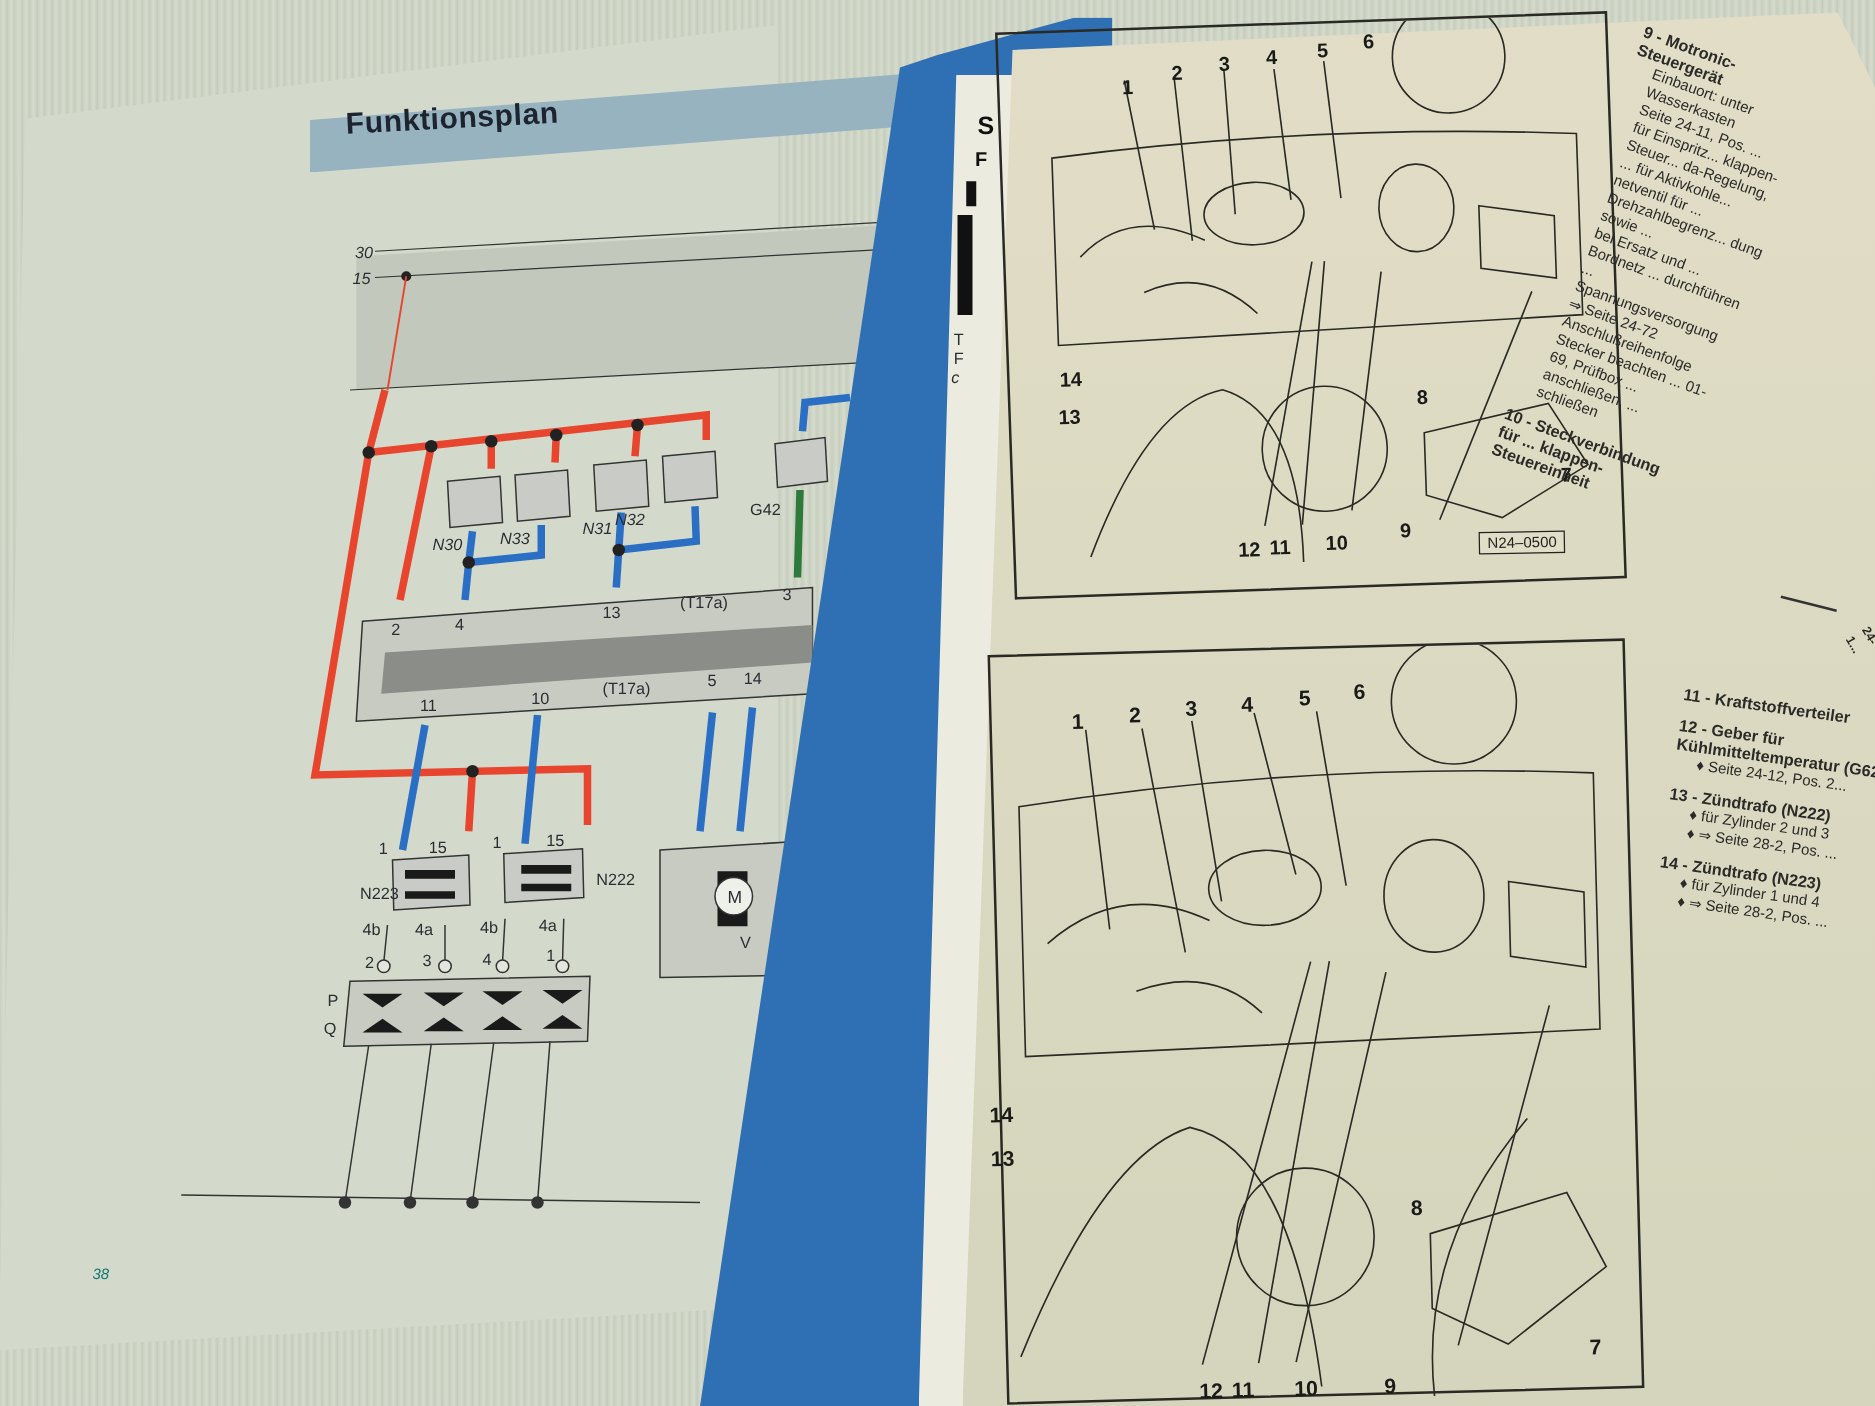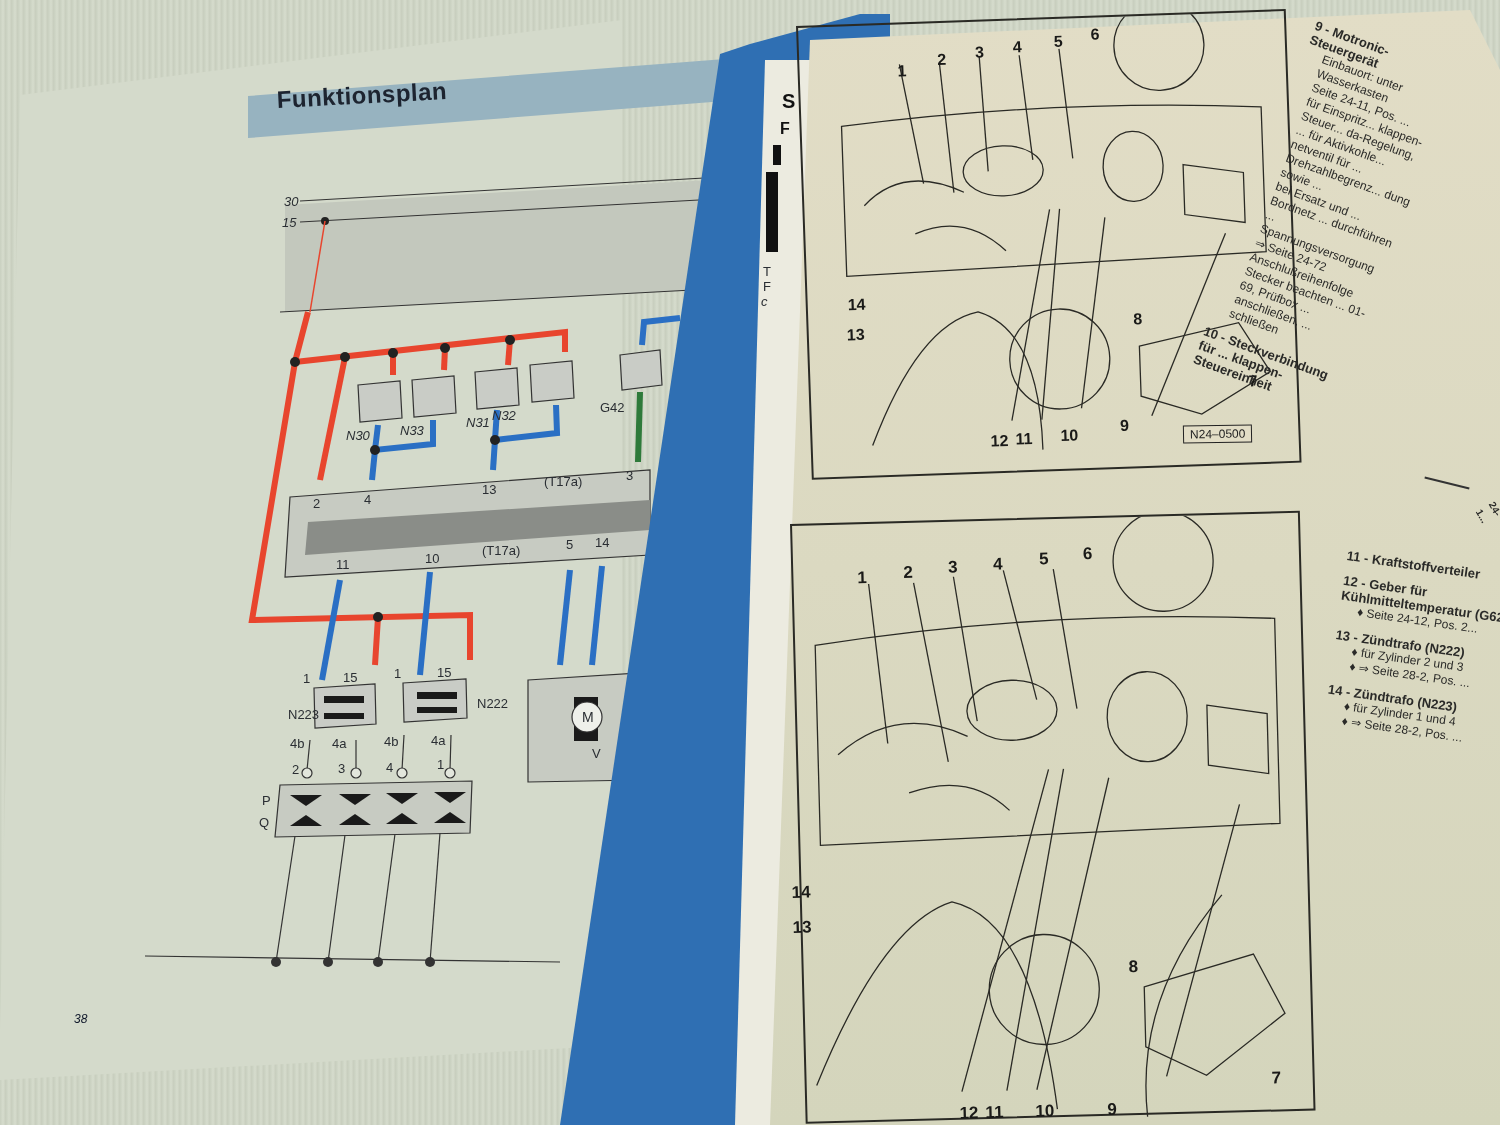--- a/index.html
+++ b/index.html
@@ -22,21 +22,21 @@
   }
   #page-title {
     position: absolute; left: 276px; top: 86px;
     font-size: 24px; font-weight: bold; color: #1d2430;
     transform: rotate(-3deg); transform-origin: left top;
     letter-spacing: 0.5px;
   }
   .schem-text { position: absolute; font-size: 13px; color: #2a2e33; font-style: italic; }
   .schem-num { position: absolute; font-size: 13px; color: #2a2e33; }
   .label-bold { font-weight: normal; font-style: normal; }
-  #page-number { position: absolute; left: 74px; top: 1012px; font-size: 12px; font-style: italic; color: #0f172a; }
+  #page-number { position: absolute; left: 74px; top: 1012px; font-size: 12px; font-style: italic; color: #0f766e; }
 
   
   #blue-folder {
     position: absolute; left: 560px; top: 14px; width: 330px; height: 1111px;
     background: #2f6fb3;
     clip-path: polygon(300px 0, 330px 0, 330px 1111px, 0 1111px, 160px 40px, 190px 30px);
   }
 
   
   #insert-page {

